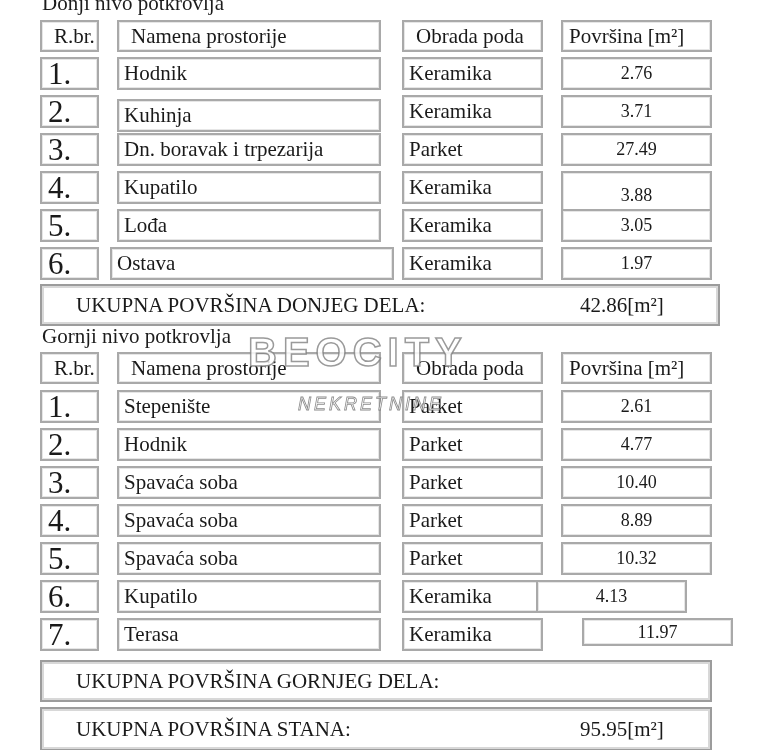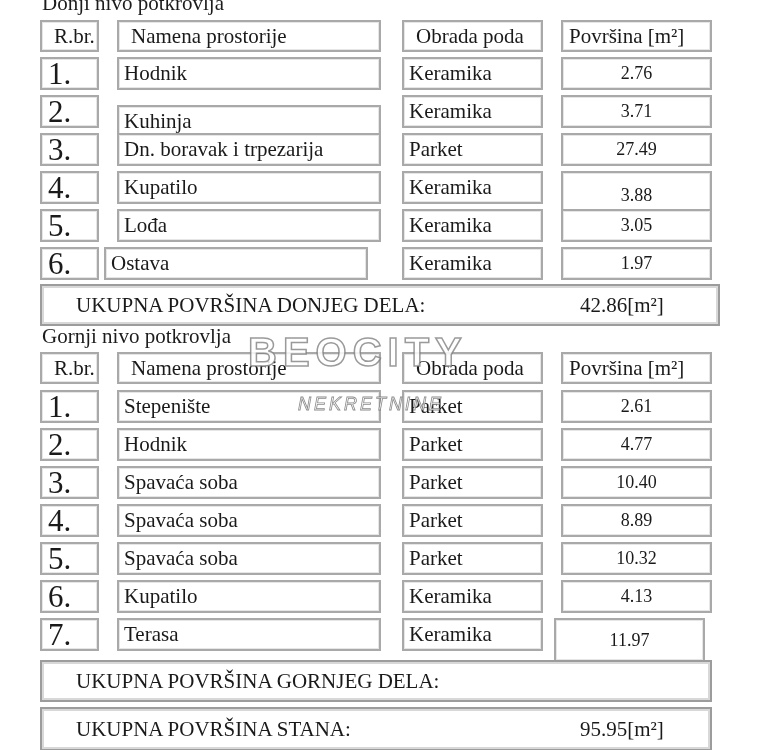--- a/index.html
+++ b/index.html
@@ -48,41 +48,41 @@
   <div class="cell hdr" style="left:117px; top:20px; width:264px; height:32px;">Namena prostorije</div>
   <div class="cell hdr" style="left:402px; top:20px; width:141px; height:32px;">Obrada poda</div>
   <div class="cell hdr c4" style="left:561px; top:20px; width:151px; height:32px;">Površina [m²]</div>
 
   <div class="cell num" style="left:40px; top:57px; width:59px; height:33px;">1.</div>
   <div class="cell txt" style="left:117px; top:57px; width:264px; height:33px;">Hodnik</div>
   <div class="cell txt" style="left:402px; top:57px; width:141px; height:33px;">Keramika</div>
   <div class="cell val" style="left:561px; top:57px; width:151px; height:33px;">2.76</div>
 
   <div class="cell num" style="left:40px; top:95px; width:59px; height:33px;">2.</div>
-  <div class="cell txt" style="left:117px; top:105px; width:264px; height:33px;">Kuhinja</div>
+  <div class="cell txt" style="left:117px; top:99px; width:264px; height:33px;">Kuhinja</div>
   <div class="cell txt" style="left:402px; top:95px; width:141px; height:33px;">Keramika</div>
   <div class="cell val" style="left:561px; top:95px; width:151px; height:33px;">3.71</div>
 
   <div class="cell num" style="left:40px; top:133px; width:59px; height:33px;">3.</div>
   <div class="cell txt" style="left:117px; top:133px; width:264px; height:33px;">Dn. boravak i trpezarija</div>
   <div class="cell txt" style="left:402px; top:133px; width:141px; height:33px;">Parket</div>
   <div class="cell val" style="left:561px; top:133px; width:151px; height:33px;">27.49</div>
 
   <div class="cell num" style="left:40px; top:171px; width:59px; height:33px;">4.</div>
   <div class="cell txt" style="left:117px; top:171px; width:264px; height:33px;">Kupatilo</div>
   <div class="cell txt" style="left:402px; top:171px; width:141px; height:33px;">Keramika</div>
   <div class="cell val" style="left:561px; top:171px; width:151px; height:48px;">3.88</div>
 
   <div class="cell num" style="left:40px; top:209px; width:59px; height:33px;">5.</div>
   <div class="cell txt" style="left:117px; top:209px; width:264px; height:33px;">Lođa</div>
   <div class="cell txt" style="left:402px; top:209px; width:141px; height:33px;">Keramika</div>
   <div class="cell val" style="left:561px; top:209px; width:151px; height:33px;">3.05</div>
 
   <div class="cell num" style="left:40px; top:247px; width:59px; height:33px;">6.</div>
-  <div class="cell txt" style="left:104px; top:247px; width:264px; height:33px;">Ostava</div>
+  <div class="cell txt" style="left:110px; top:247px; width:284px; height:33px;">Ostava</div>
   <div class="cell txt" style="left:402px; top:247px; width:141px; height:33px;">Keramika</div>
   <div class="cell val" style="left:561px; top:247px; width:151px; height:33px;">1.97</div>
 </div>
 
 <div class="total" style="left:40px; top:284px; width:680px; height:42px;">
   <span class="tl">UKUPNA POVRŠINA DONJEG DELA:</span>
   <span class="tv">42.86[m²]</span>
 </div>
 
 <div class="abs section-title" style="left:42px; top:324px;">Gornji nivo potkrovlja</div>
@@ -114,26 +114,26 @@
   <div class="cell val" style="left:561px; top:504px; width:151px; height:33px;">8.89</div>
 
   <div class="cell num" style="left:40px; top:542px; width:59px; height:33px;">5.</div>
   <div class="cell txt" style="left:117px; top:542px; width:264px; height:33px;">Spavaća soba</div>
   <div class="cell txt" style="left:402px; top:542px; width:141px; height:33px;">Parket</div>
   <div class="cell val" style="left:561px; top:542px; width:151px; height:33px;">10.32</div>
 
   <div class="cell num" style="left:40px; top:580px; width:59px; height:33px;">6.</div>
   <div class="cell txt" style="left:117px; top:580px; width:264px; height:33px;">Kupatilo</div>
   <div class="cell txt" style="left:402px; top:580px; width:141px; height:33px;">Keramika</div>
-  <div class="cell val" style="left:561px; top:580px; width:151px; height:33px;font-family:Liberation Serif, serif;">4.13</div>
+  <div class="cell val" style="left:536px; top:580px; width:151px; height:33px;font-family:Liberation Serif, serif;">4.13</div>
 
   <div class="cell num" style="left:40px; top:618px; width:59px; height:33px;">7.</div>
   <div class="cell txt" style="left:117px; top:618px; width:264px; height:33px;">Terasa</div>
   <div class="cell txt" style="left:402px; top:618px; width:141px; height:33px;">Keramika</div>
-  <div class="cell val" style="left:554px; top:618px; width:151px; height:44px;">11.97</div>
+  <div class="cell val" style="left:582px; top:618px; width:151px; height:28px;">11.97</div>
 </div>
 
 <div class="total" style="left:40px; top:660px; width:672px; height:42px;">
   <span class="tl">UKUPNA POVRŠINA GORNJEG DELA:</span>
 </div>
 
 <div class="total" style="left:40px; top:707px; width:672px; height:44px;">
   <span class="tl">UKUPNA POVRŠINA STANA:</span>
   <span class="tv">95.95[m²]</span>
 </div>

